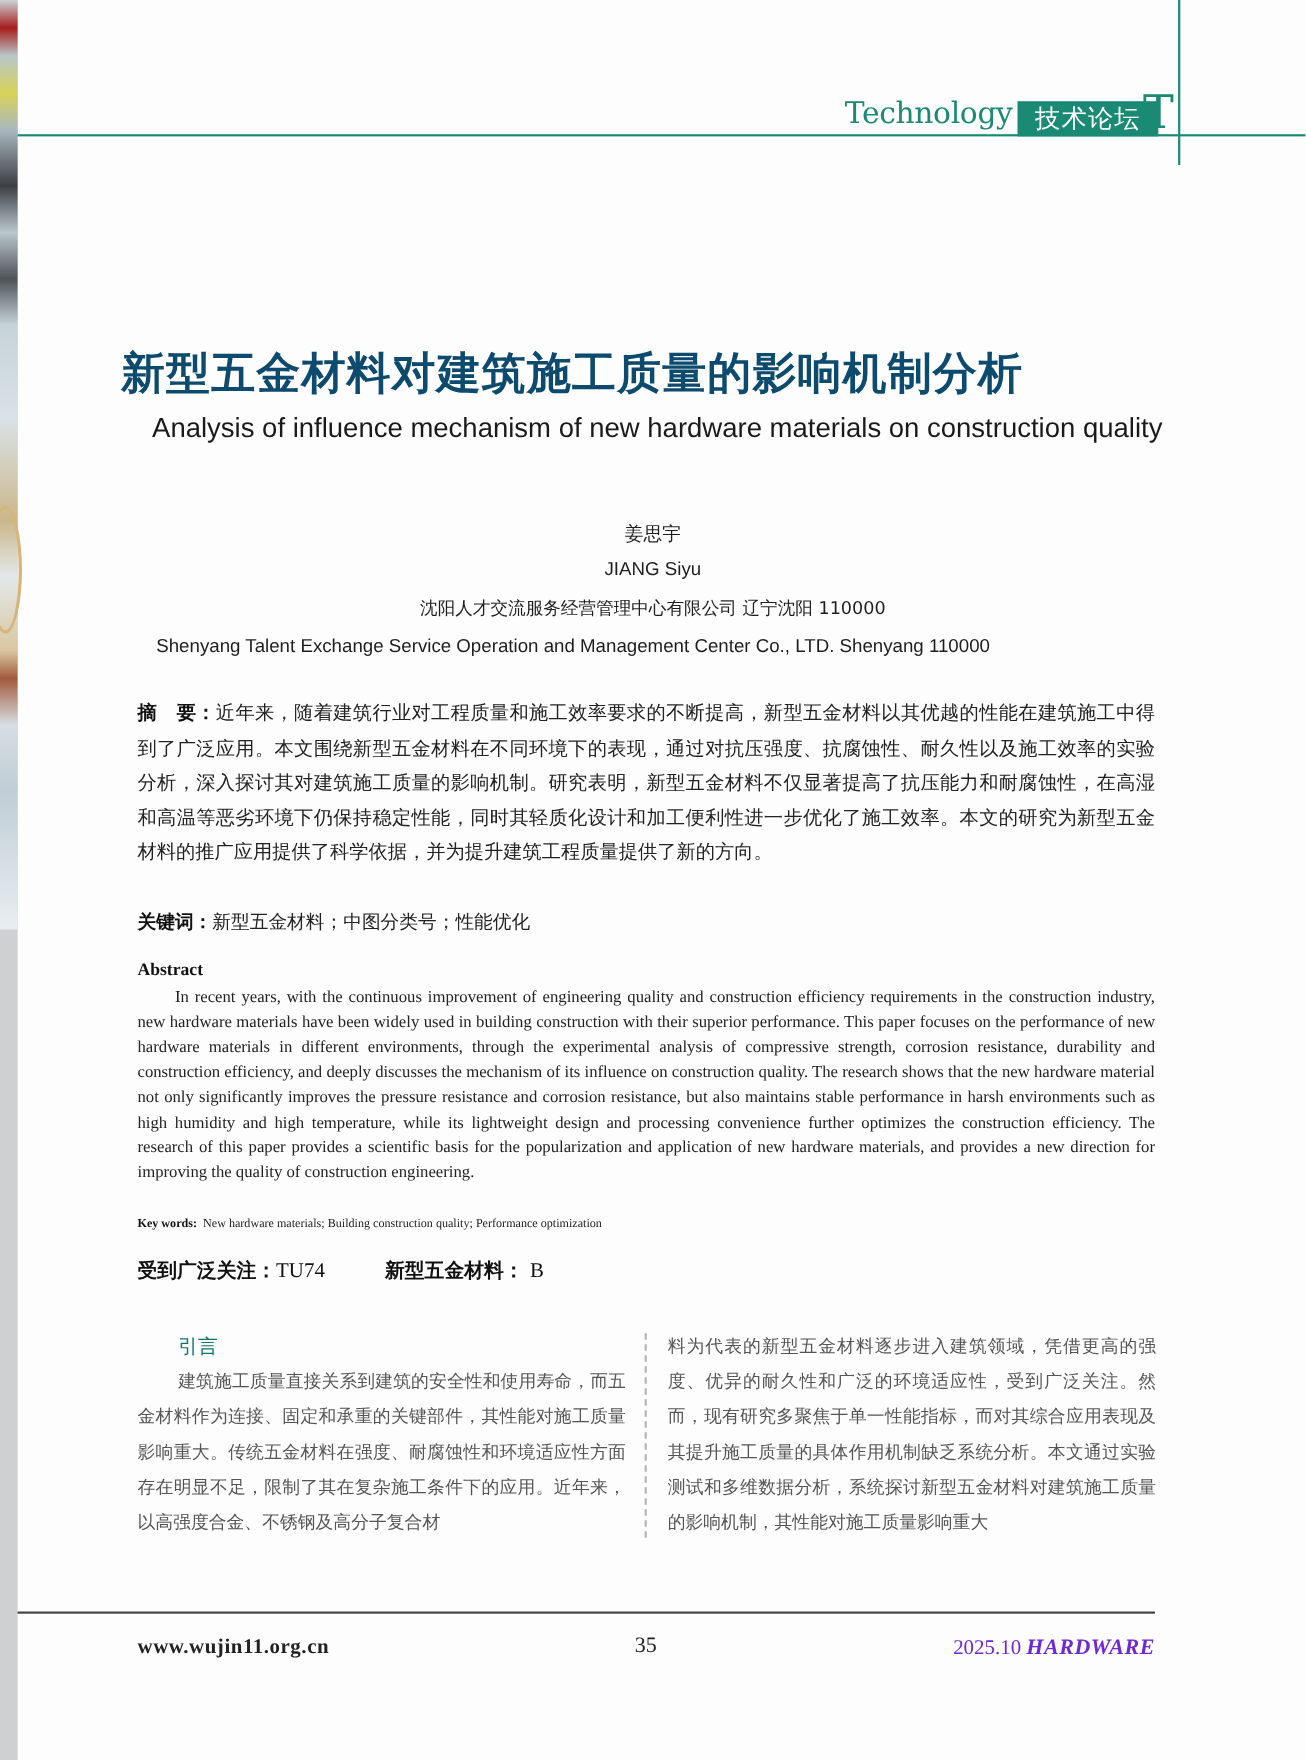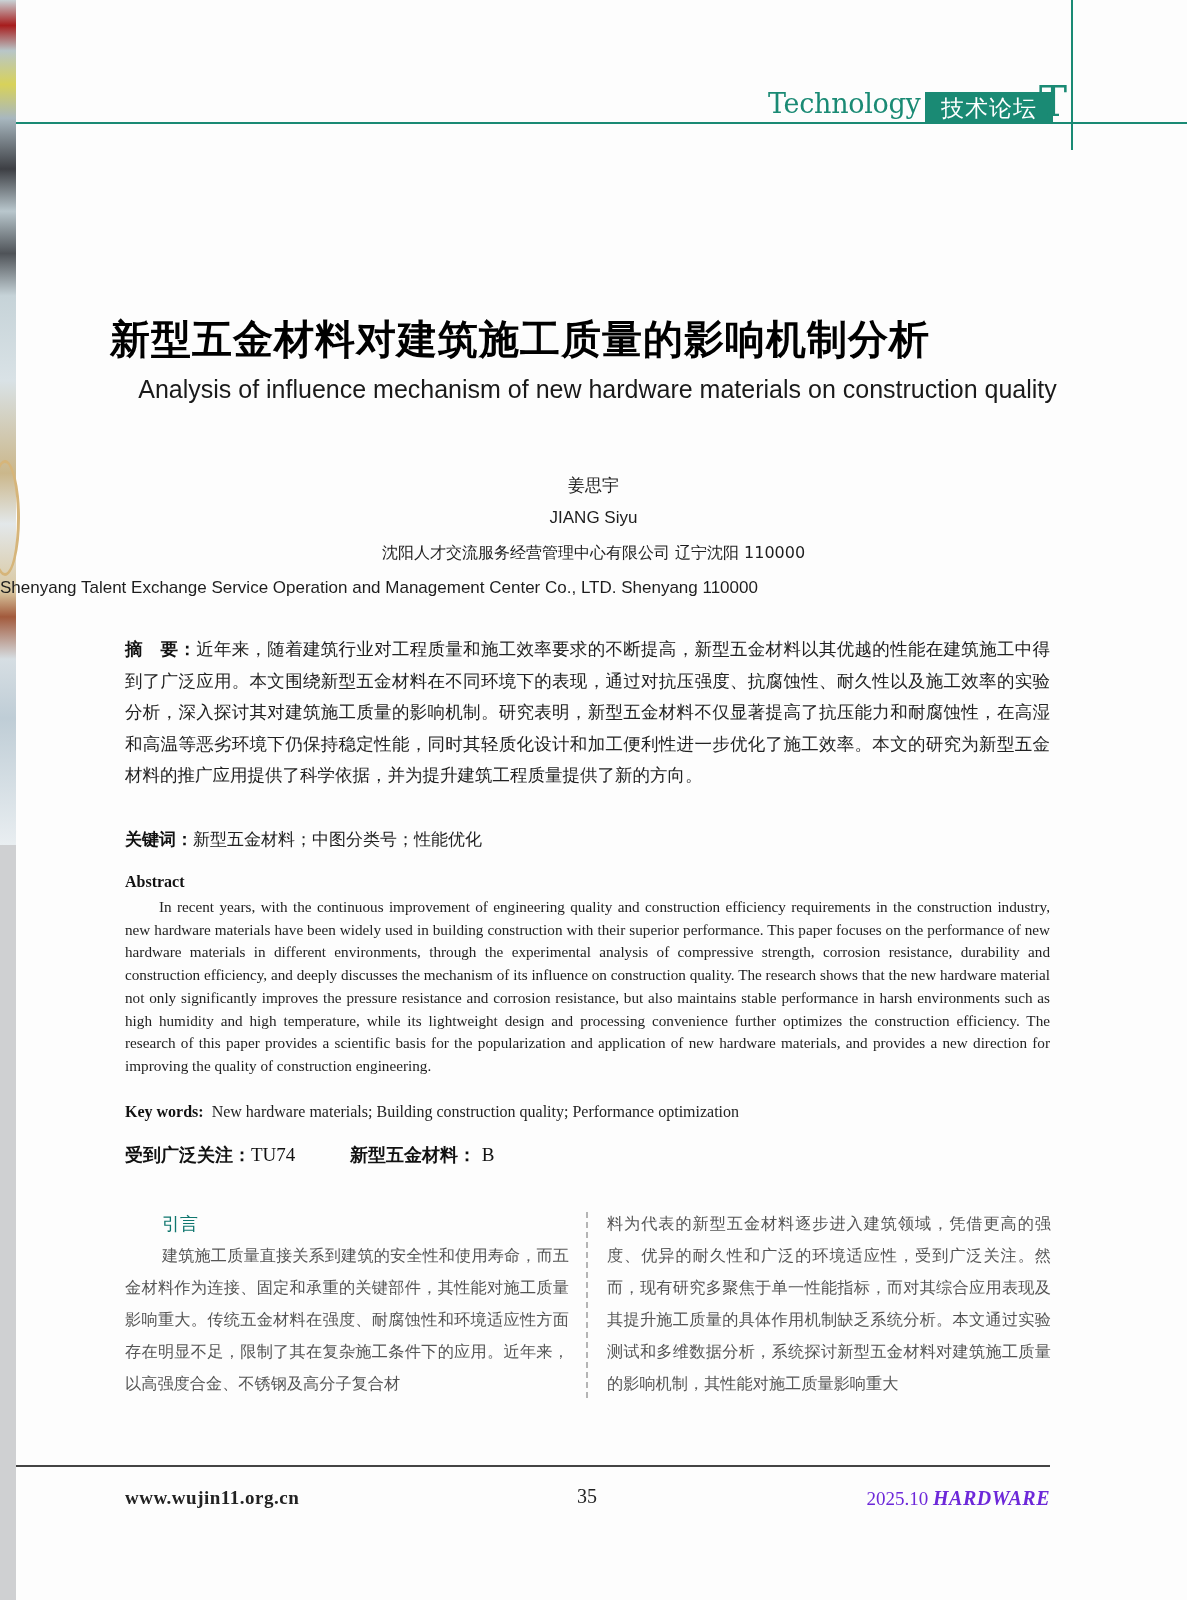--- a/index.html
+++ b/index.html
@@ -10,36 +10,36 @@
     background:linear-gradient(180deg,#c9d3d6 0%,#a71d1d 3%,#b8c6c8 6%,#d8d25a 10%,#a8b7bf 14%,#3d3f44 20%,#b9c7cd 25%,#4f5358 30%,#c6d3d8 35%,#d9e2e6 45%,#cbb78b 56%,#e3e8ea 62%,#d9c7a0 70%,#a25a3c 73%,#d6dee3 78%,#bfcdd6 85%,#e9eef1 100%); }
   .photo-ring { position:absolute; left:-10px; top:460px; width:24px; height:110px; border:3px solid #d6b57a; border-radius:50%; }
   .hrule-top { position:absolute; left:16px; top:122px; width:1171px; height:2px; background:#1a8a74; }
   .vrule-top { position:absolute; left:1071px; top:0; width:2px; height:150px; background:#1a8a74; }
   .header-tech { position:absolute; left:768px; top:88px; font-family:"DejaVu Serif", serif; font-size:27px; color:#1a8a74; letter-spacing:-0.3px; }
   .header-badge { position:absolute; left:925px; top:92px; width:128px; height:32px; background:#1a8a74; color:#fff;
     font-family:"DejaVu Sans", sans-serif; font-size:23px; line-height:32px; text-align:center; letter-spacing:1px; }
   .header-T { position:absolute; left:1039px; top:80px; font-family:"DejaVu Serif", serif; font-size:42px; color:#1a8a74; line-height:44px; }
 
   .title-cn { position:absolute; left:0; width:1040px; top:312px; text-align:center; font-family:Liberation Sans, sans-serif;
-    font-weight:bold; font-size:40px; color:#000000; letter-spacing:1px; }
+    font-weight:bold; font-size:40px; color:#0c4a6e; letter-spacing:1px; }
   .title-en { position:absolute; left:130px; width:935px; top:372px; text-align:center; font-family:"Liberation Sans", sans-serif;
     font-size:25px; line-height:34px; color:#1a1a1a; }
   .author-cn { position:absolute; left:0; width:1187px; top:474px; text-align:center; font-family:"DejaVu Sans", sans-serif; font-size:17px; }
   .author-en { position:absolute; left:0; width:1187px; top:508px; text-align:center; font-family:"Liberation Sans", sans-serif; font-size:17px; }
   .affil-cn { position:absolute; left:0; width:1187px; top:543px; text-align:center; font-family:"DejaVu Sans", sans-serif; font-size:16px; }
-  .affil-en { position:absolute; left:0; width:1042px; top:578px; font-family:"Liberation Sans", sans-serif; font-size:17px; }
+  .affil-en { position:absolute; left:0; width:1042px; top:578px; text-align:center; font-family:"Liberation Sans", sans-serif; font-size:17px; }
 
   .abstract-cn { position:absolute; left:125px; width:925px; top:634px; font-family:"DejaVu Serif", serif; font-size:17.5px; line-height:31.5px; text-align:justify; color:#222; }
   .abstract-cn .label { font-family:"DejaVu Sans", sans-serif; font-weight:bold; color:#111; }
   .keywords-cn { position:absolute; left:125px; width:925px; top:825px; font-family:"DejaVu Serif", serif; font-size:17px; line-height:28px; color:#222; }
   .keywords-cn .label { font-family:"DejaVu Sans", sans-serif; font-weight:bold; color:#111; }
 
   .abstract-en-head { position:absolute; left:125px; top:873px; font-family:"Liberation Serif", serif; font-weight:bold; font-size:16px; color:#111; }
   .abstract-en { position:absolute; left:125px; width:925px; top:896px; font-family:"Liberation Serif", serif; font-size:15.2px; line-height:22.7px; text-align:justify; text-indent:34px; color:#222; }
-  .keywords-en { position:absolute; left:125px; width:925px; top:1101px; font-family:"Liberation Serif", serif; font-size:16px; line-height:22px; color:#222; }
+  .keywords-en { position:absolute; left:125px; width:925px; top:1101px; font-family:"Liberation Serif", serif; font-size:11px; line-height:22px; color:#222; }
   .keywords-en .label { font-weight:bold; color:#111; }
 
   .classif { position:absolute; top:1143px; font-size:18px; color:#111; }
   .classif .label { font-family:"DejaVu Sans", sans-serif; font-weight:bold; }
   .classif .value { font-family:"Liberation Serif", serif; font-size:19px; }
   .classif-1 { left:125px; }
   .classif-2 { left:350px; }
 
   .section-head { position:absolute; left:162px; top:1212px; font-family:Liberation Serif, serif; font-size:18px; color:#0f766e; }
   .col { position:absolute; top:1240px; width:444px; font-family:"DejaVu Sans", sans-serif; font-size:16.2px; line-height:32px; color:#555; text-align:justify; }

